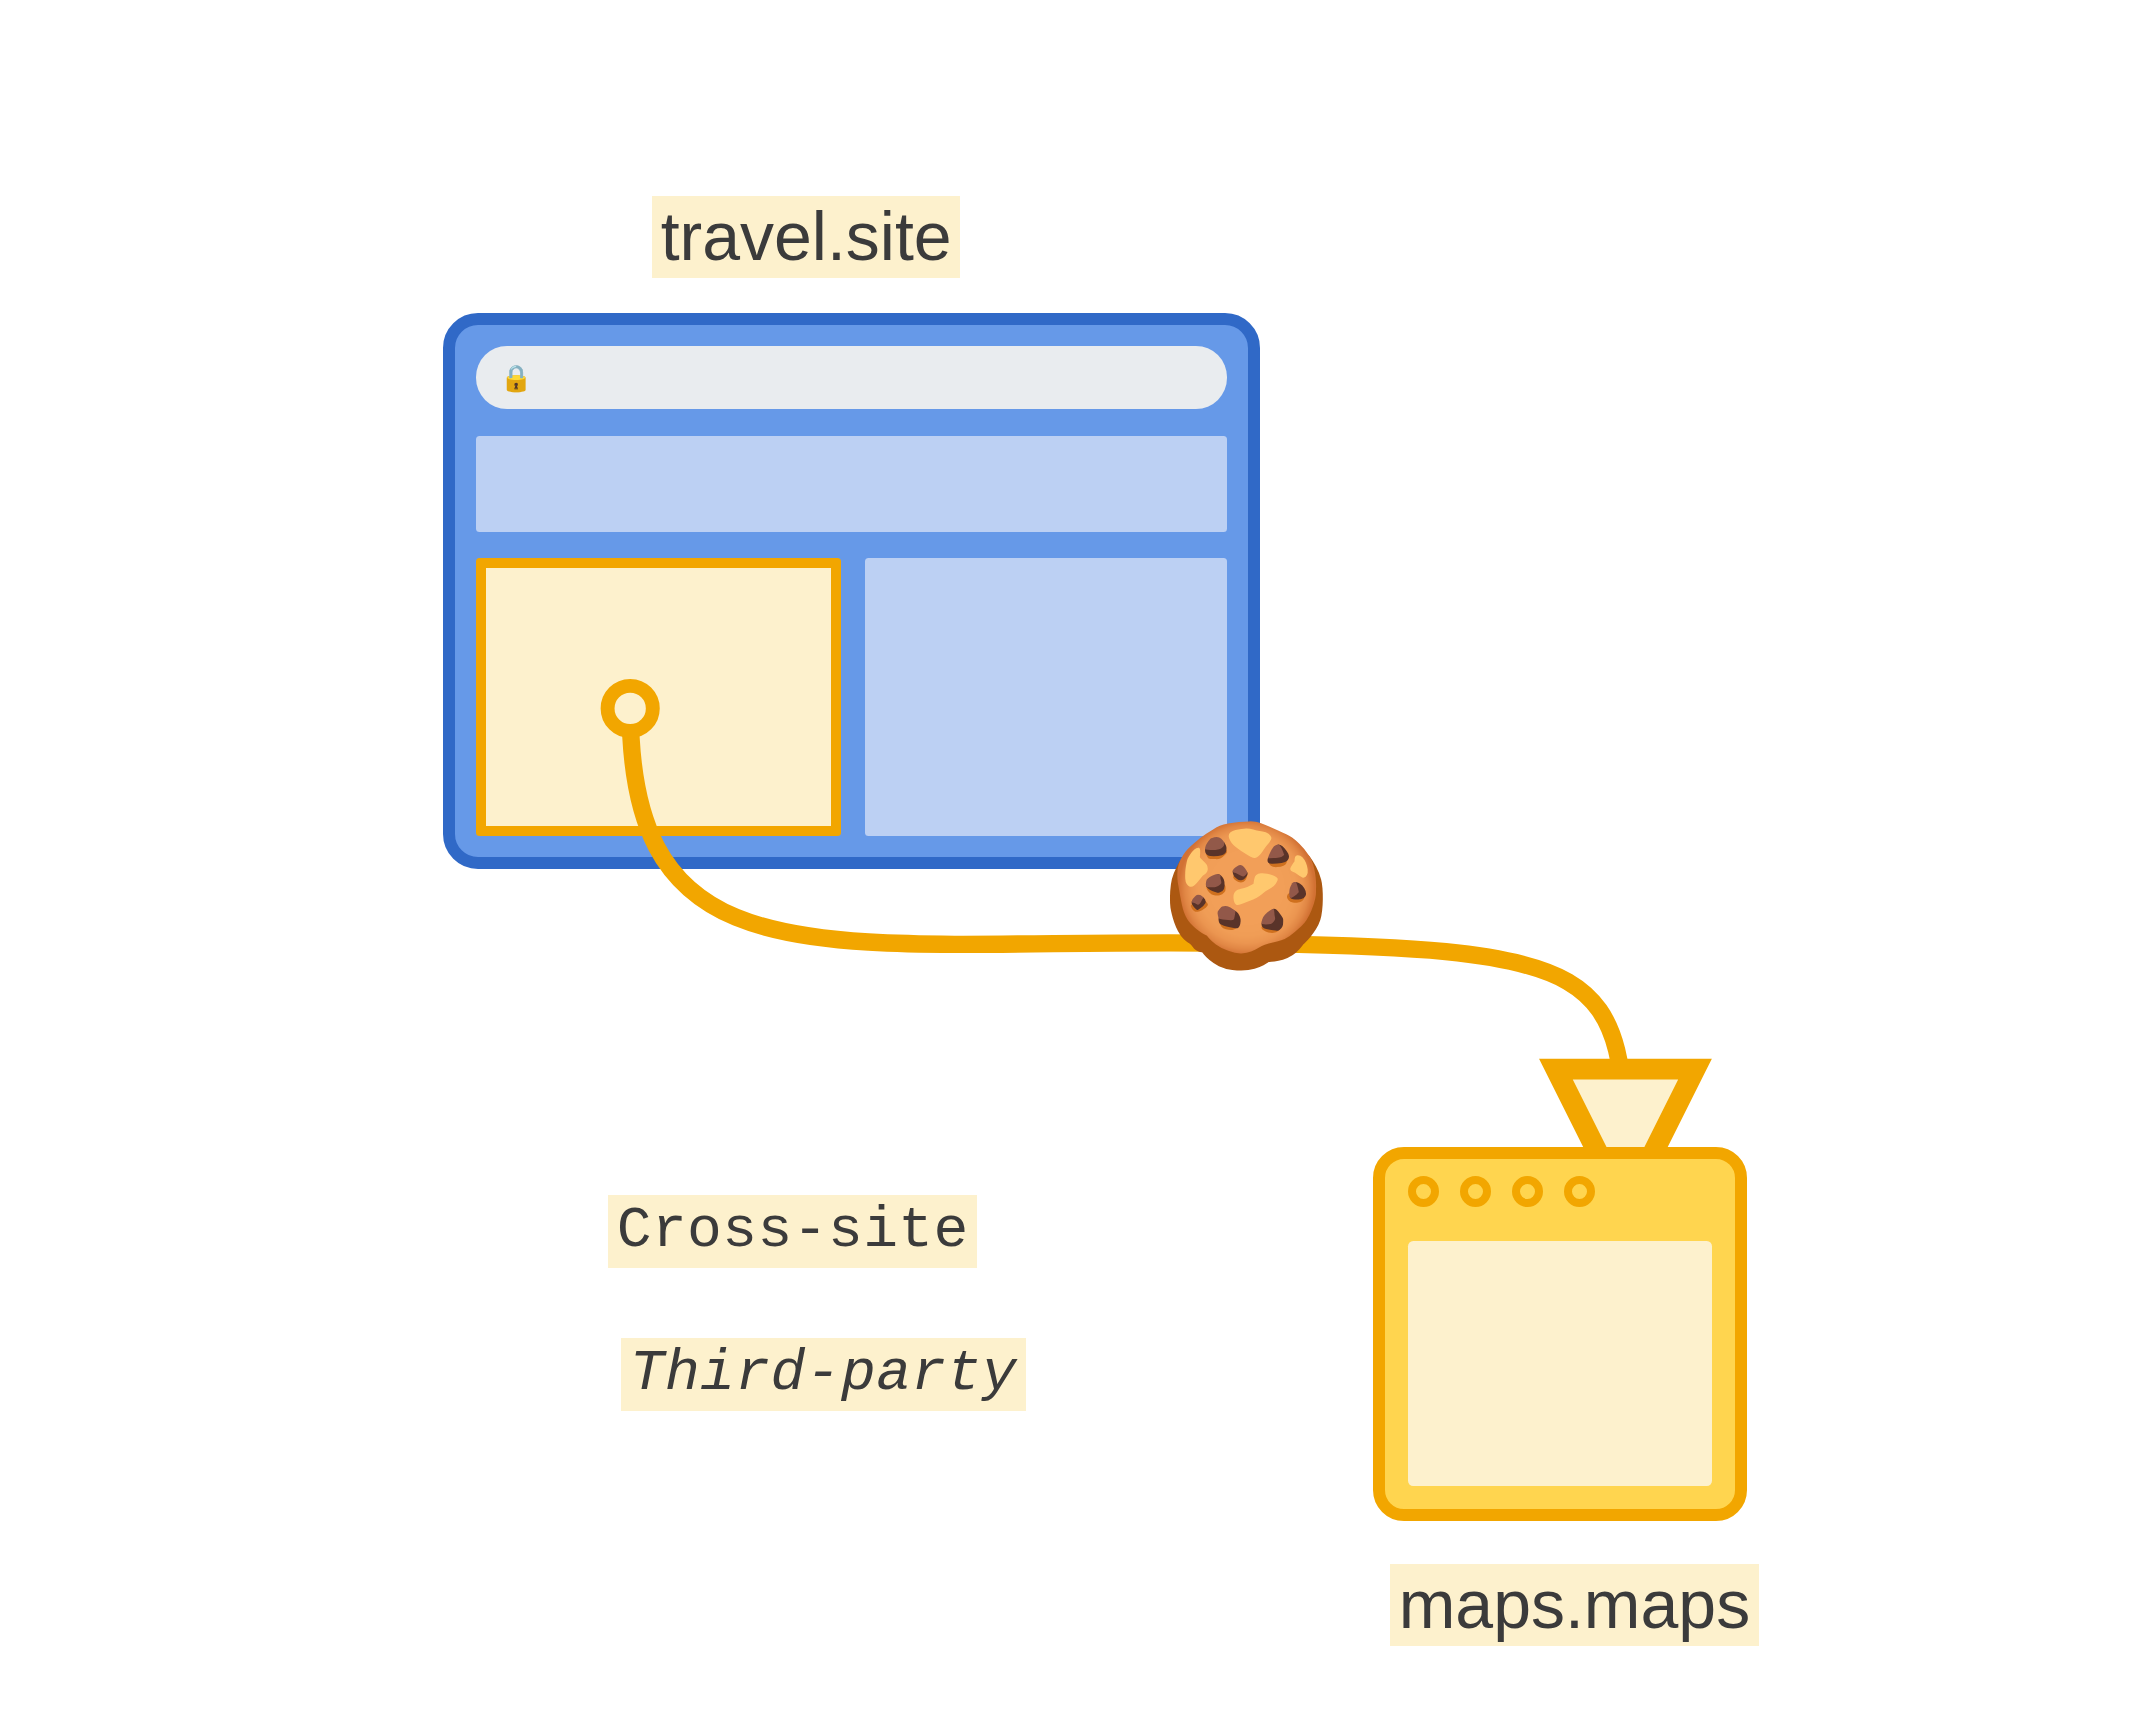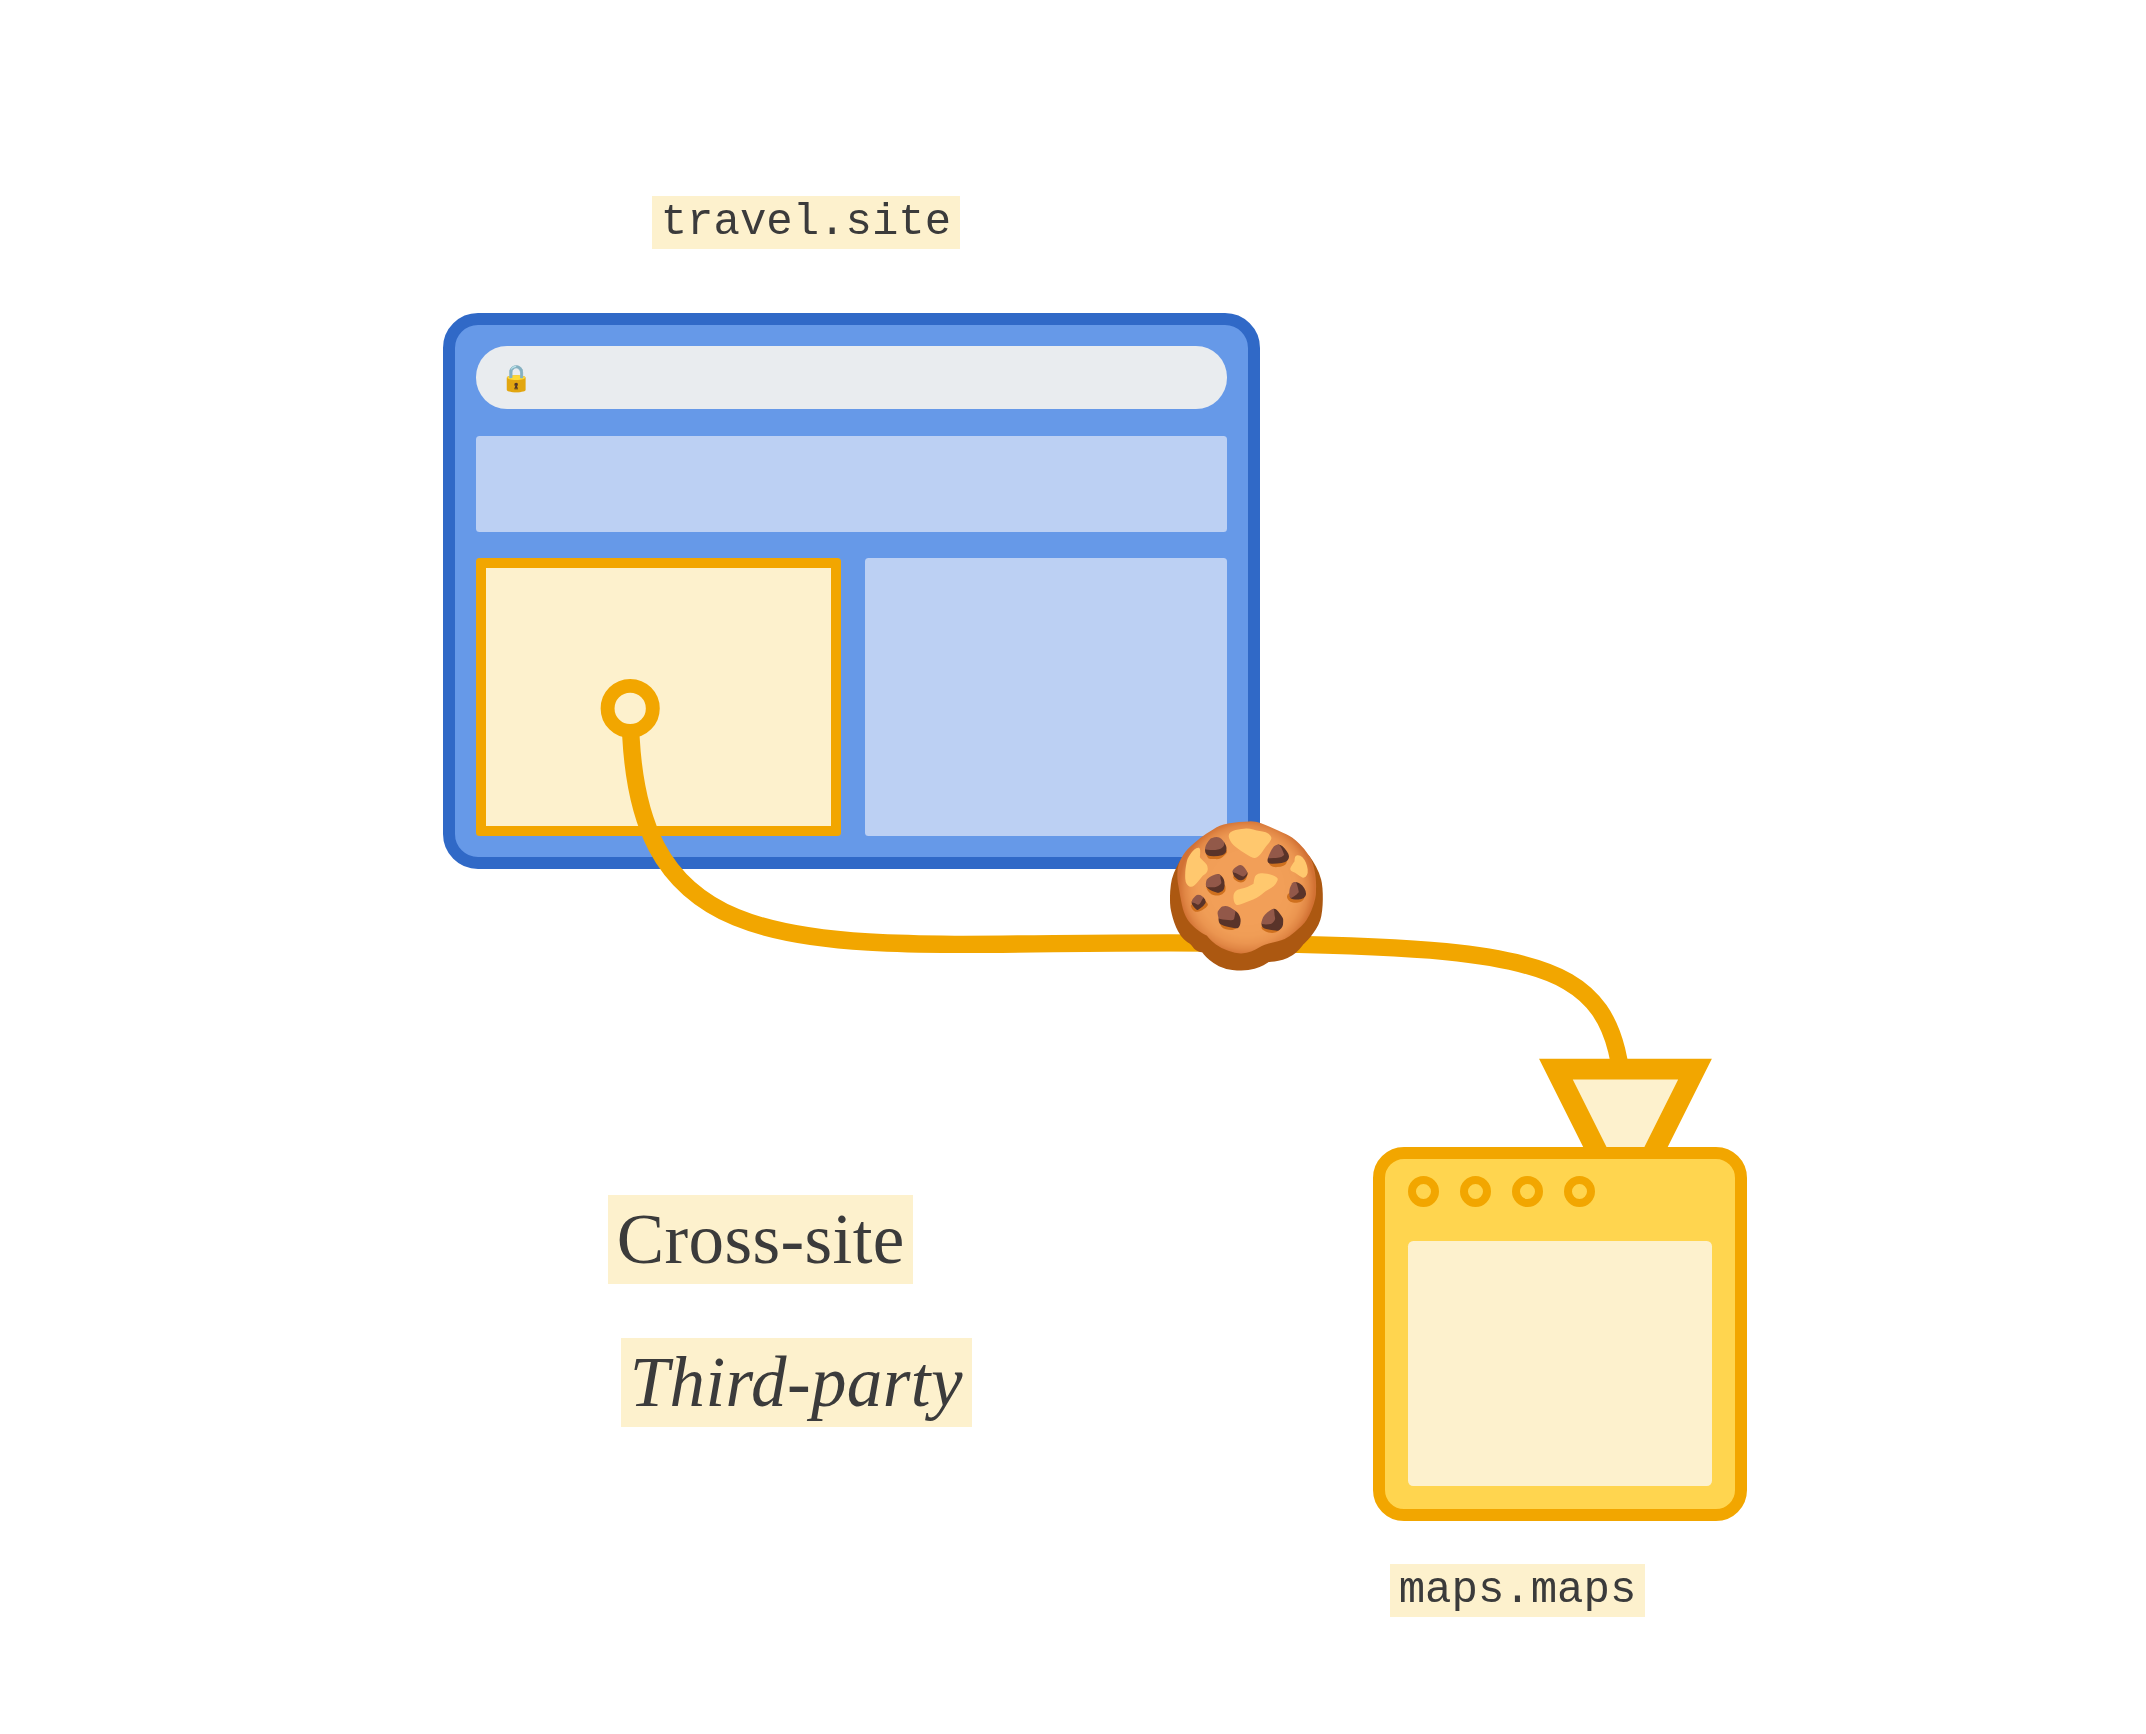--- a/index.html
+++ b/index.html
@@ -16,27 +16,27 @@
     height: 1735px;
   }
   .label {
     position: absolute;
     background: #fdf1cd;
     padding: 0 8.7px;
     color: #3b3b3b;
     white-space: nowrap;
   }
   .label.mono {
+    font-family: Liberation Sans, sans-serif;
+    font-size: 68px;
+    line-height: 1.2;
+  }
+  .label.sans {
     font-family: Liberation Mono, monospace;
-    font-size: 44px;
-    line-height: 1.2;
-  }
-  .label.sans {
-    font-family: Liberation Serif, serif;
-    font-size: 71px;
+    font-size: 58px;
     line-height: 1.25;
     letter-spacing: 0.4px;
   }
   .label.italic {
     font-style: italic;
     margin-top: 43px;
   }
 
   
   .browser {

